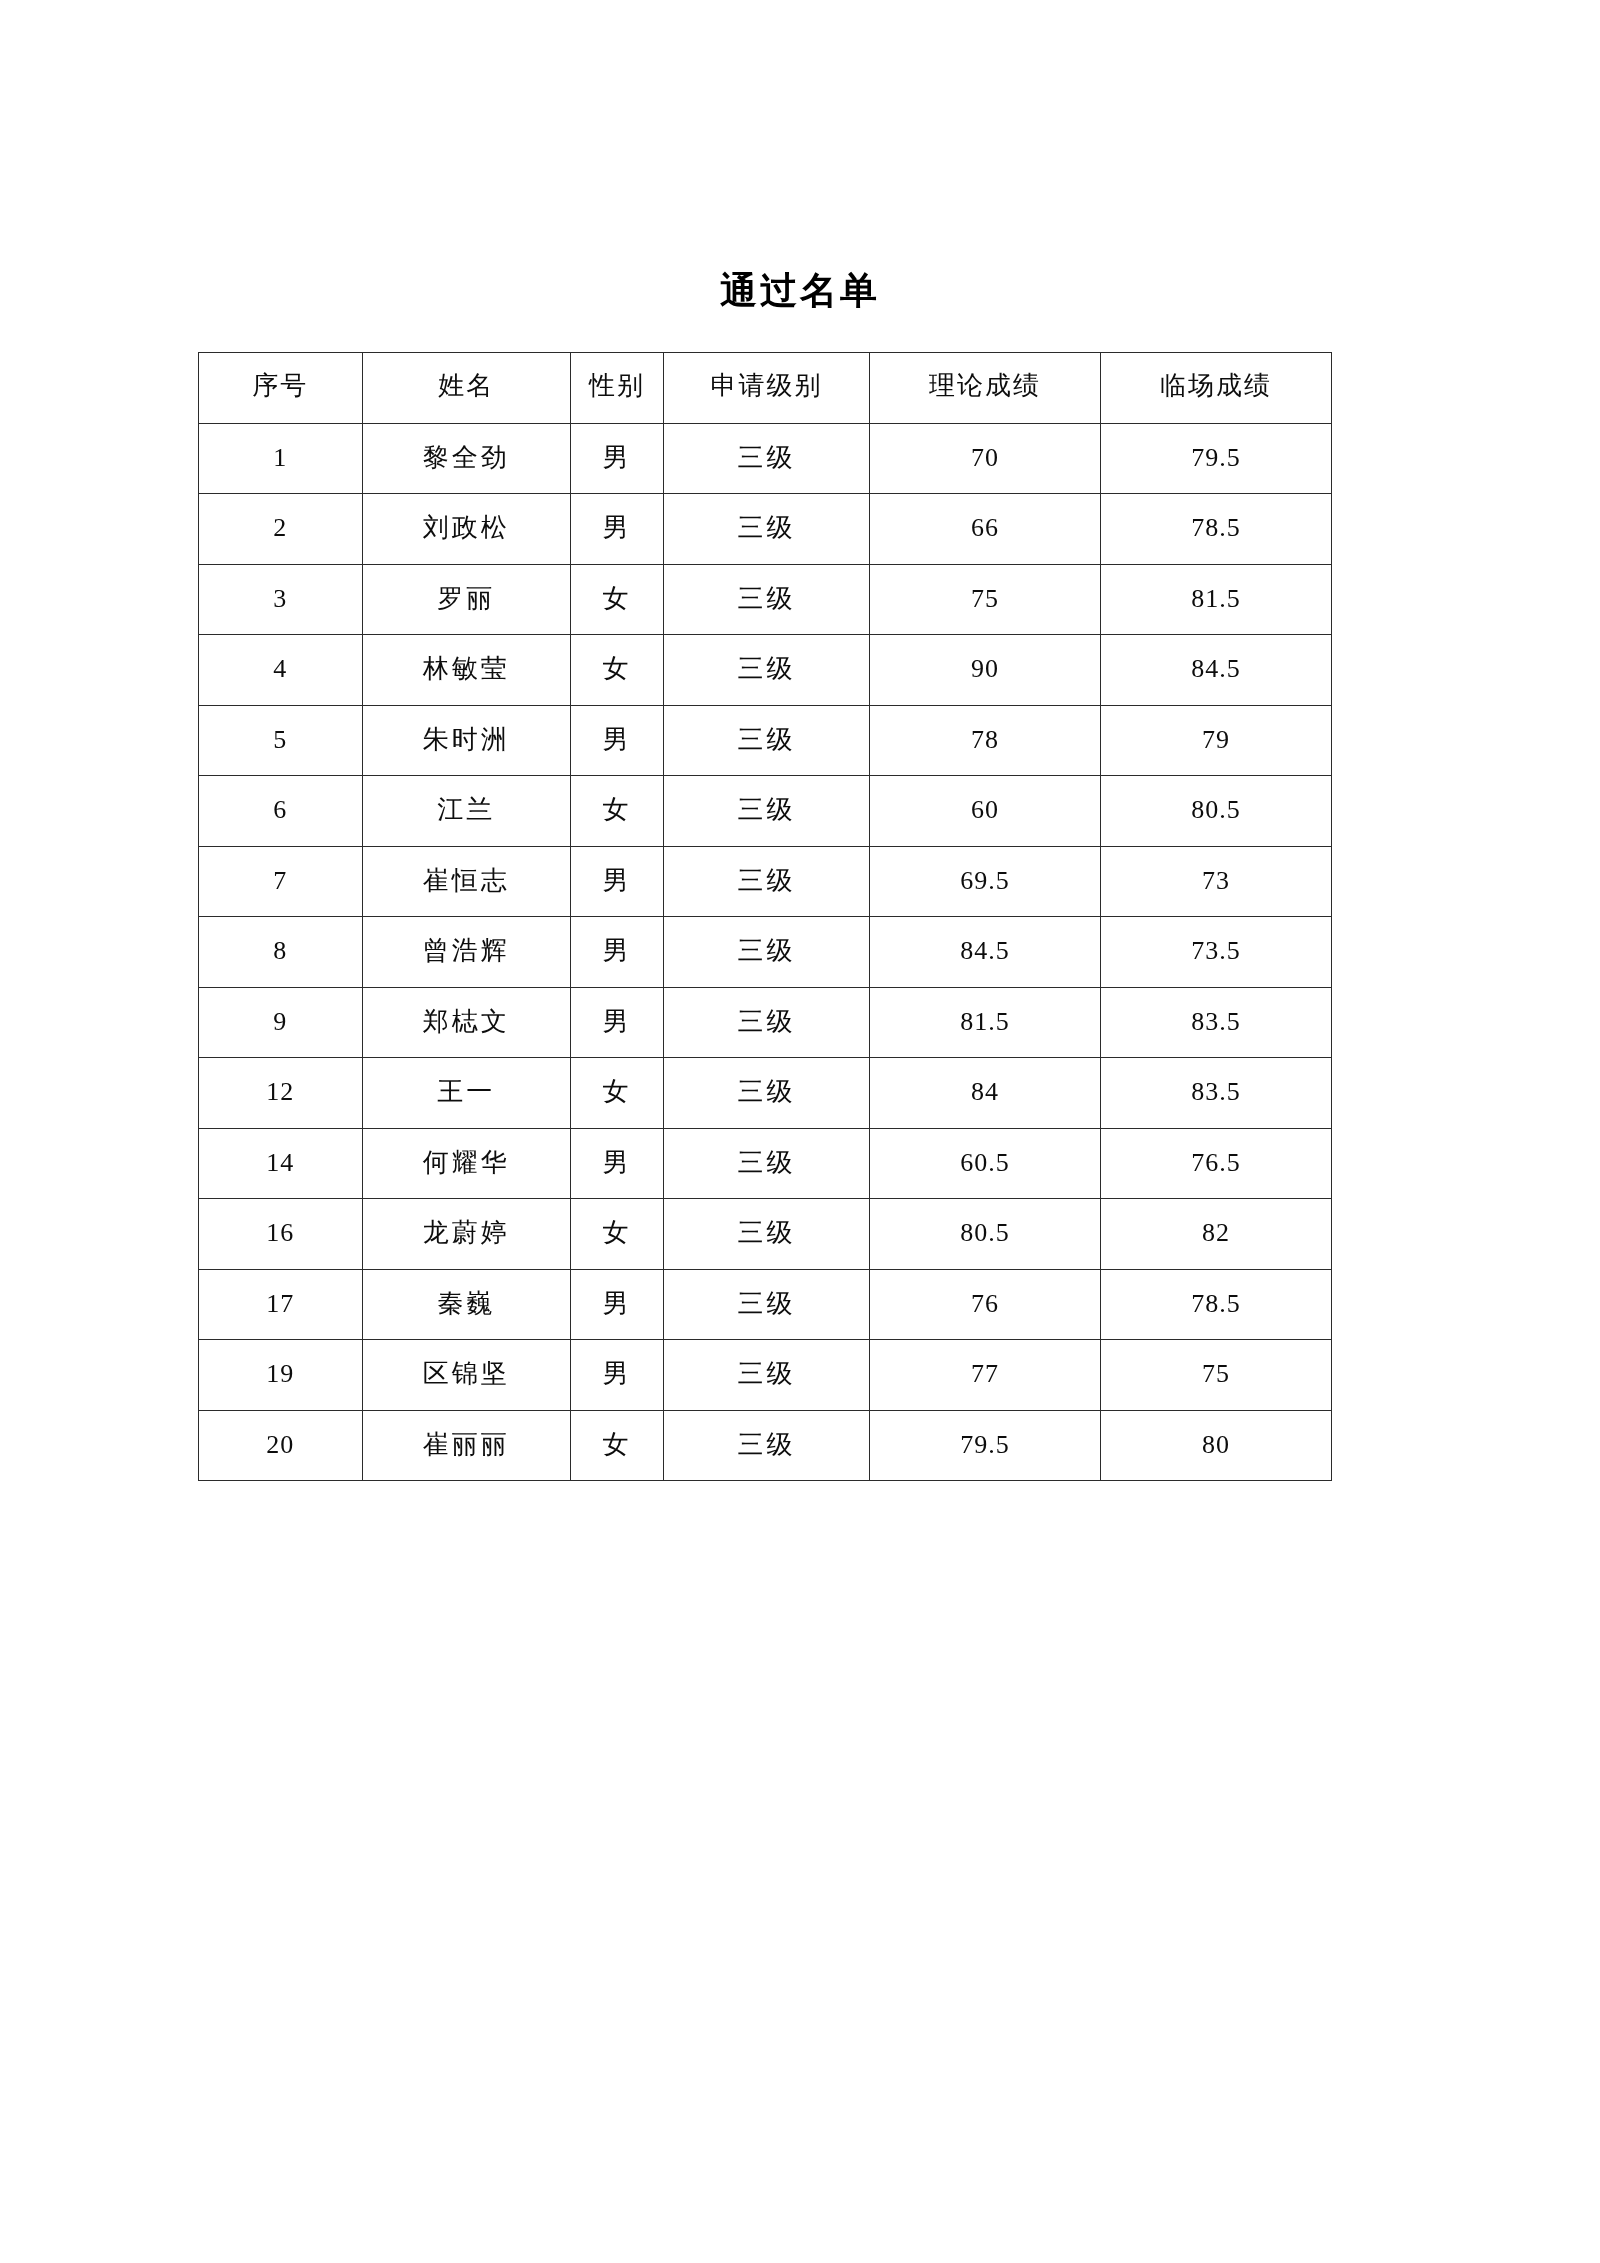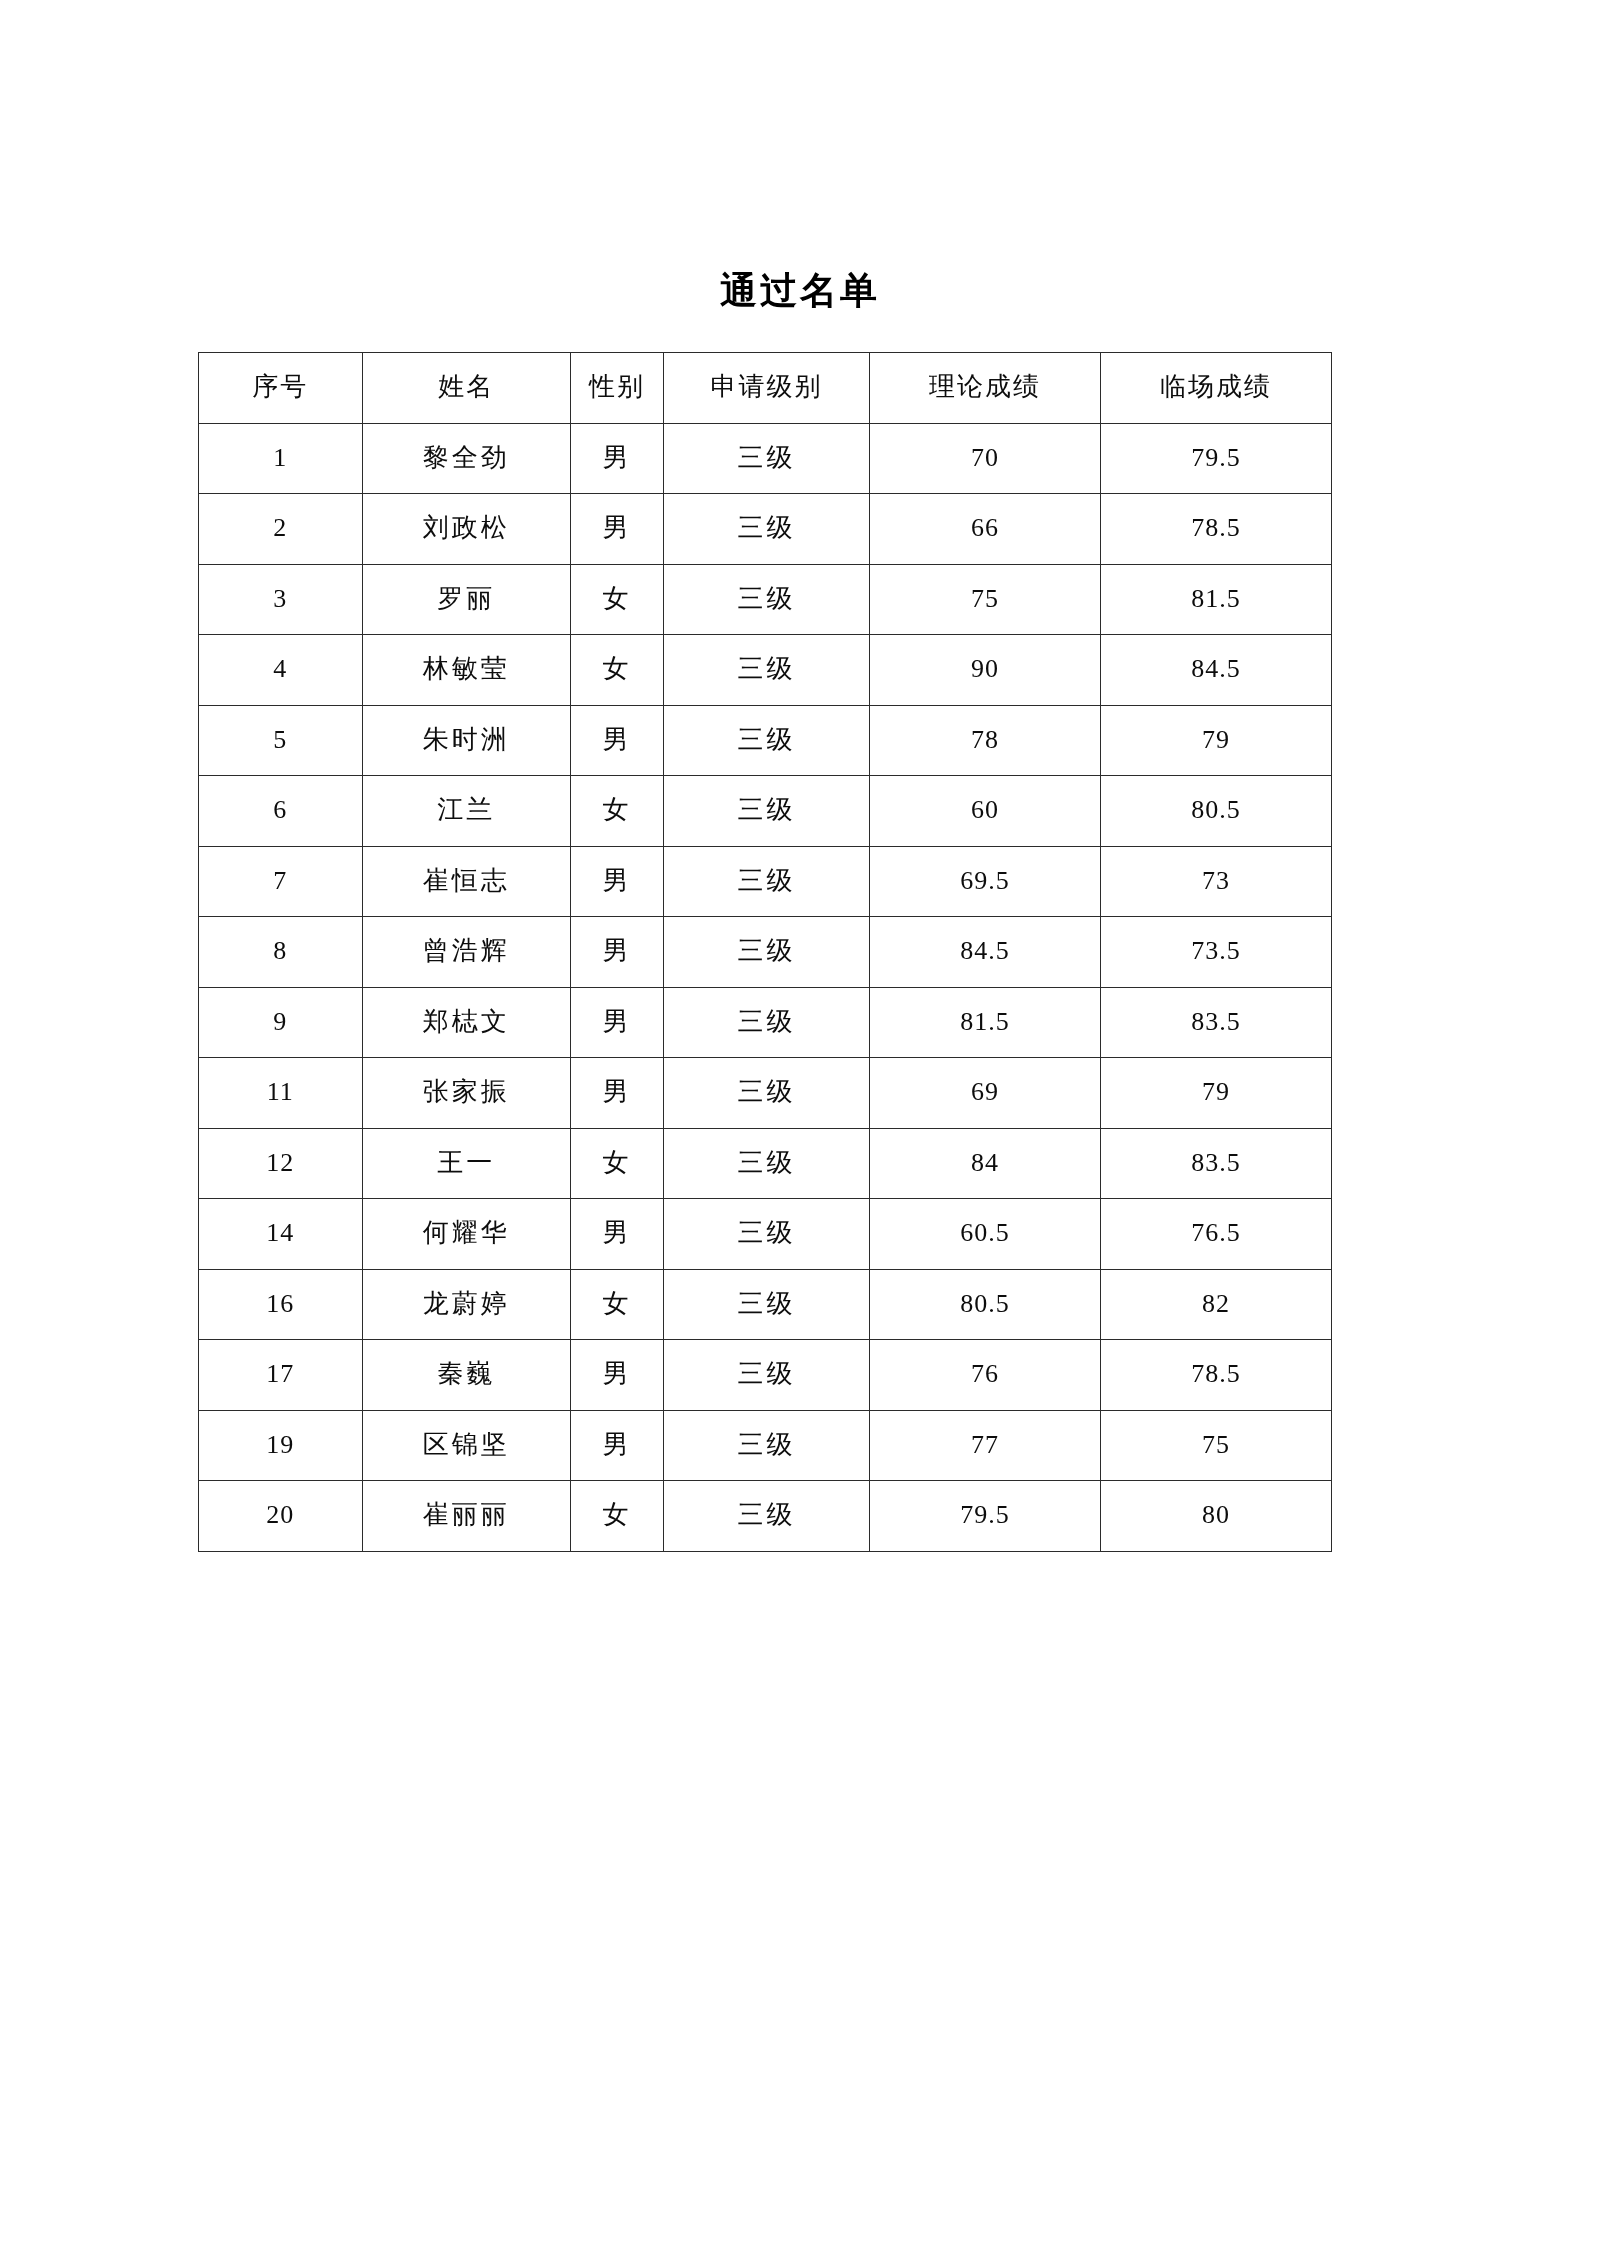--- a/index.html
+++ b/index.html
@@ -60,20 +60,21 @@
     padding: 0 2px;
     font-size: 26px;
     line-height: 1.1;
     font-family: "Liberation Serif", "DejaVu Serif", serif;
     font-weight: normal;
     color: #0d0d0d;
   }
   table.roster thead th {
     letter-spacing: 2px;
     font-size: 26px;
+    font-family: Liberation Mono, monospace;
   }
   table.roster td.num {
     font-family: "Liberation Serif", "DejaVu Serif", serif;
     letter-spacing: 1px;
   }
   table.roster td.cjk {
     letter-spacing: 3px;
   }
 </style>
 </head>
@@ -170,28 +171,20 @@
           </tr>
           <tr>
             <td class="num">9</td>
             <td class="cjk">郑梽文</td>
             <td class="cjk">男</td>
             <td class="cjk">三级</td>
             <td class="num">81.5</td>
             <td class="num">83.5</td>
           </tr>
           <tr>
-            <td class="num">11</td>
-            <td class="cjk">张家振</td>
-            <td class="cjk">男</td>
-            <td class="cjk">三级</td>
-            <td class="num">69</td>
-            <td class="num">79</td>
-          </tr>
-          <tr>
             <td class="num">12</td>
             <td class="cjk">王一</td>
             <td class="cjk">女</td>
             <td class="cjk">三级</td>
             <td class="num">84</td>
             <td class="num">83.5</td>
           </tr>
           <tr>
             <td class="num">14</td>
             <td class="cjk">何耀华</td>

